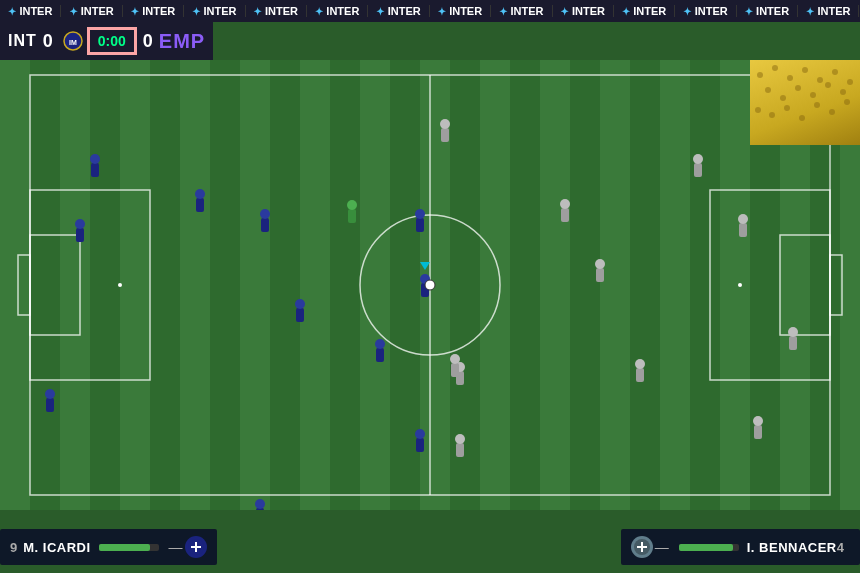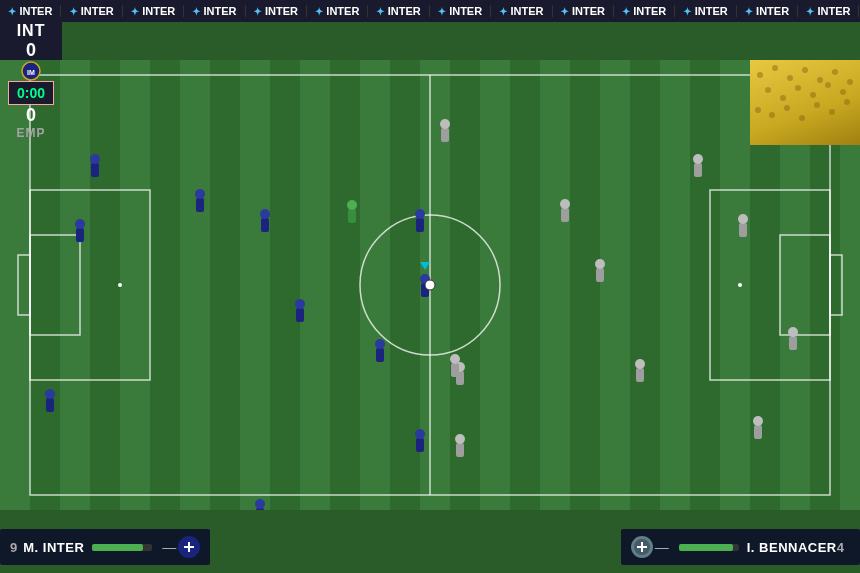--- a/index.html
+++ b/index.html
@@ -54,51 +54,50 @@
     }
     #score-box {
       position: absolute;
       left: 0;
       top: 0;
       display: flex;
       align-items: center;
       background: #1a1a2e;
       height: 38px;
       padding: 0 8px;
-      flex-direction: column;
     }
     #team-home {
       color: white;
       font-size: 16px;
       font-weight: bold;
       letter-spacing: 1px;
     }
     #score-home {
       color: white;
       font-size: 18px;
       font-weight: bold;
       margin: 0 6px;
     }
     #timer-box {
       background: #1a1a2e;
       color: #00ff88;
       font-size: 14px;
       font-weight: bold;
       padding: 3px 8px;
-      border: 1px solid #fca5a5;
+      border: 3px solid #fca5a5;
     }
     #score-away {
       color: white;
       font-size: 18px;
       font-weight: bold;
       margin: 0 6px;
     }
     #team-away {
-      color: #a3a3a3;
-      font-size: 12px;
+      color: #8b5cf6;
+      font-size: 20px;
       font-weight: bold;
       letter-spacing: 1px;
     }
     #team-logo {
       width: 20px;
       height: 20px;
       margin: 0 4px;
       display: inline-flex;
       align-items: center;
       justify-content: center;
@@ -405,21 +404,21 @@
     <circle cx="67" cy="45" r="3" fill="#8a6a10"></circle>
     <circle cx="82" cy="52" r="3" fill="#8a6a10"></circle>
     <circle cx="97" cy="42" r="3" fill="#8a6a10"></circle>
   </svg>
 </div>
 
 <div id="bottom-hud">
 
   <div class="player-card" style="margin-left:0;">
     <span class="number">9</span>
-    <span class="name">M. INTER</span>
+    <span class="name">M. ICARDI</span>
     <div class="stamina-bar-bg">
       <div class="stamina-bar-fill" style="width:85%"></div>
     </div>
 
     <span style="color:#aaa;font-size:14px;margin:0 2px;">—</span>
 
     <div class="player-icon">
       <svg width="18" height="18" viewBox="0 0 18 18">
         <circle cx="9" cy="9" r="8" fill="#1a237e"></circle>
         <rect x="4" y="8" width="10" height="2" fill="white"></rect>

